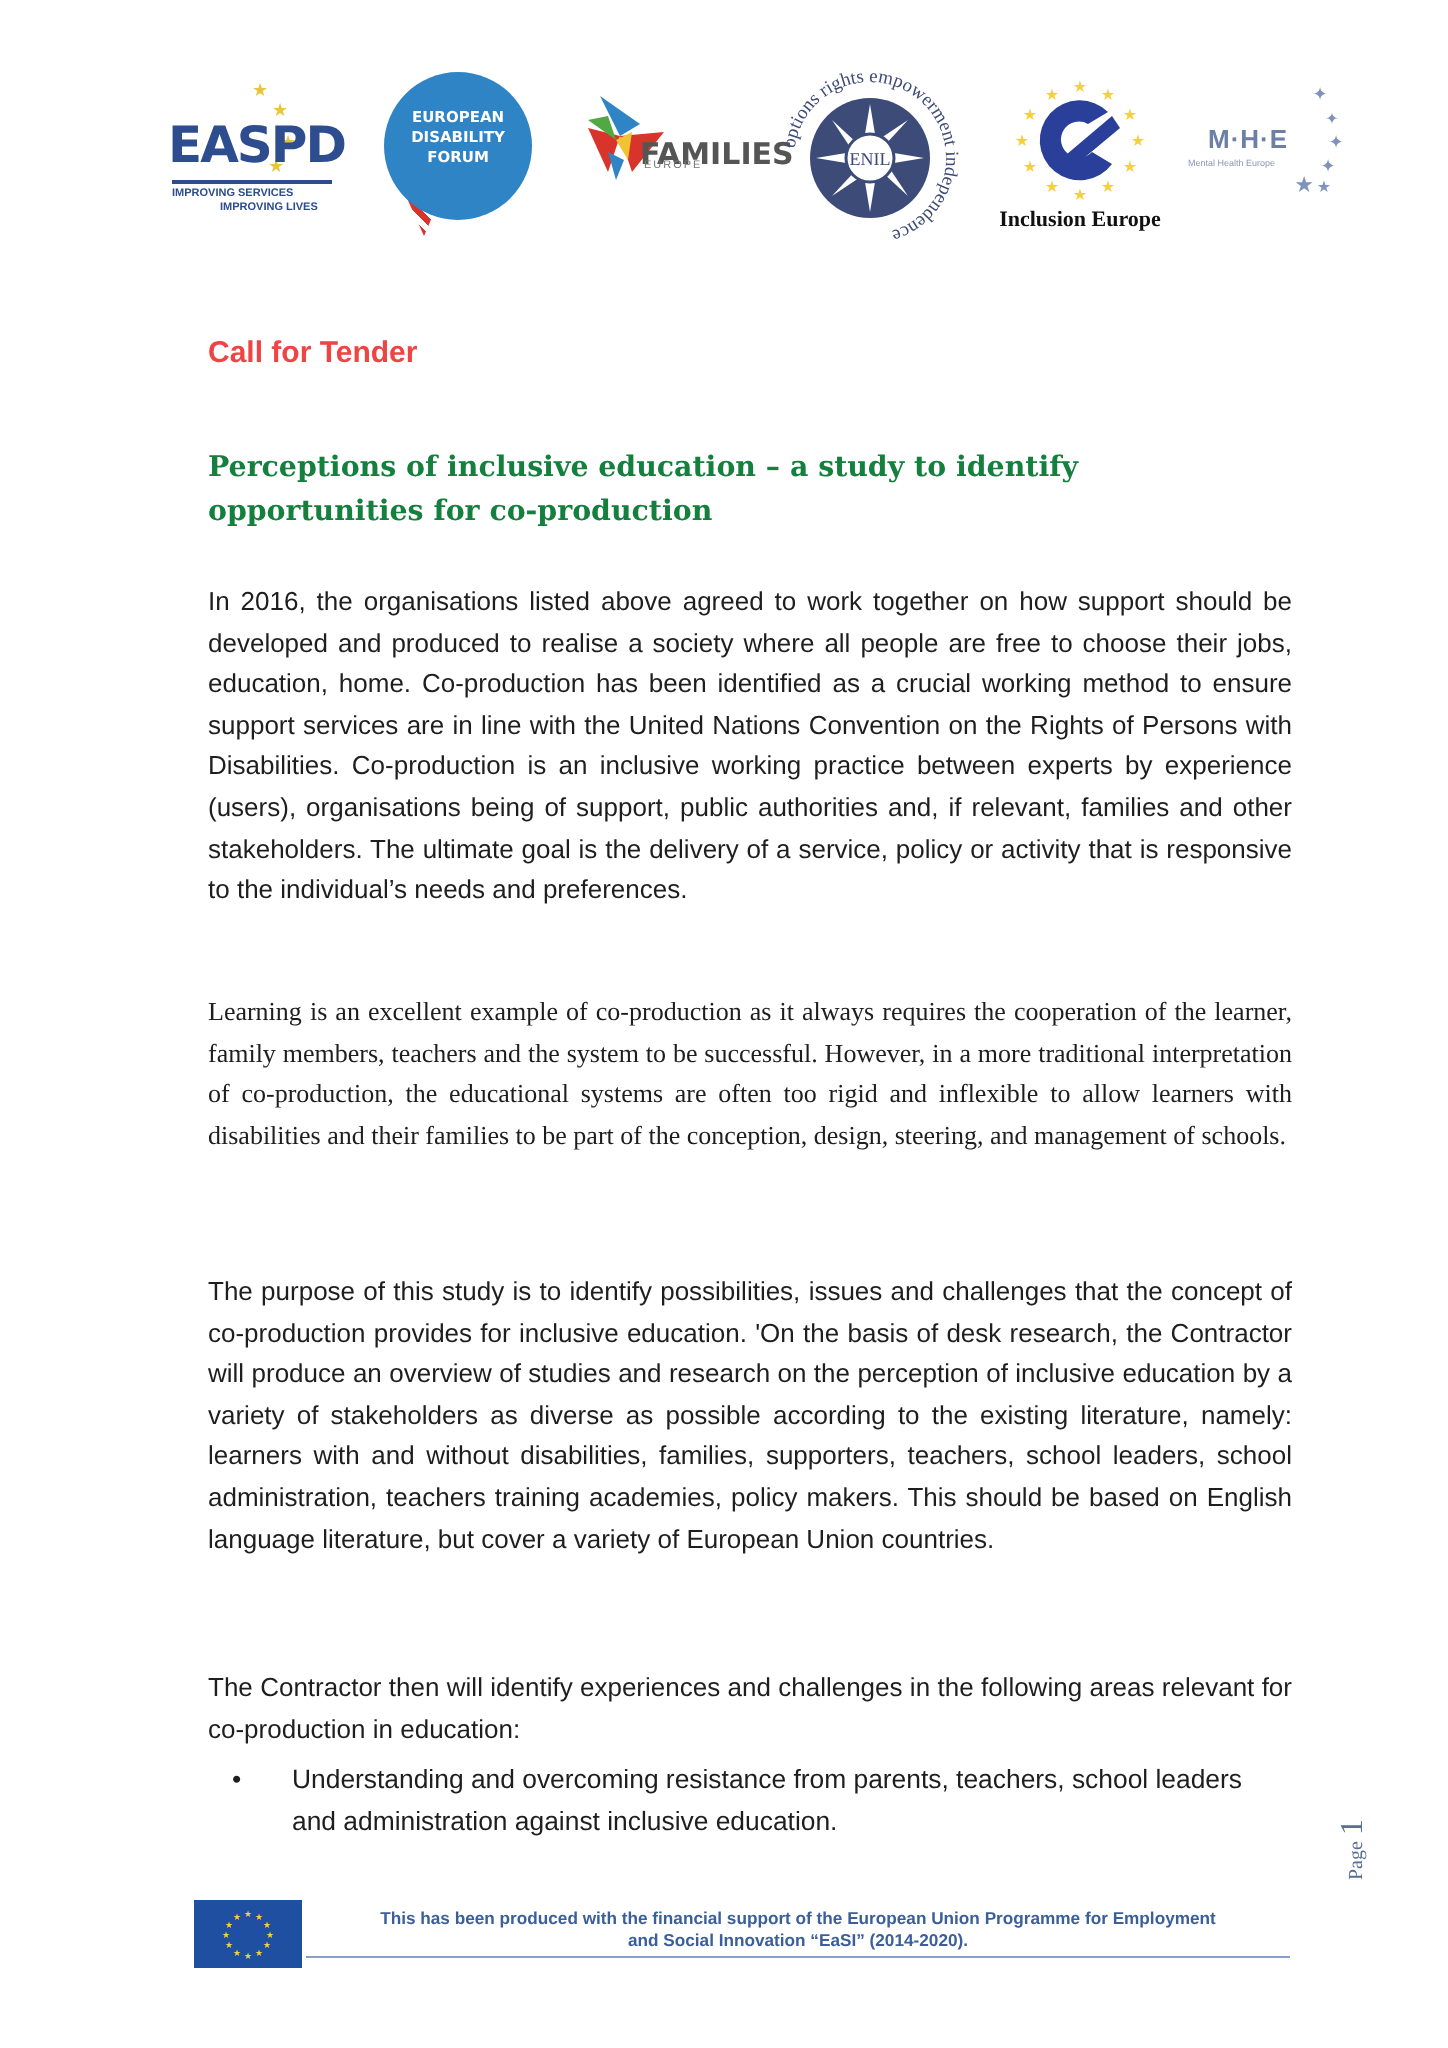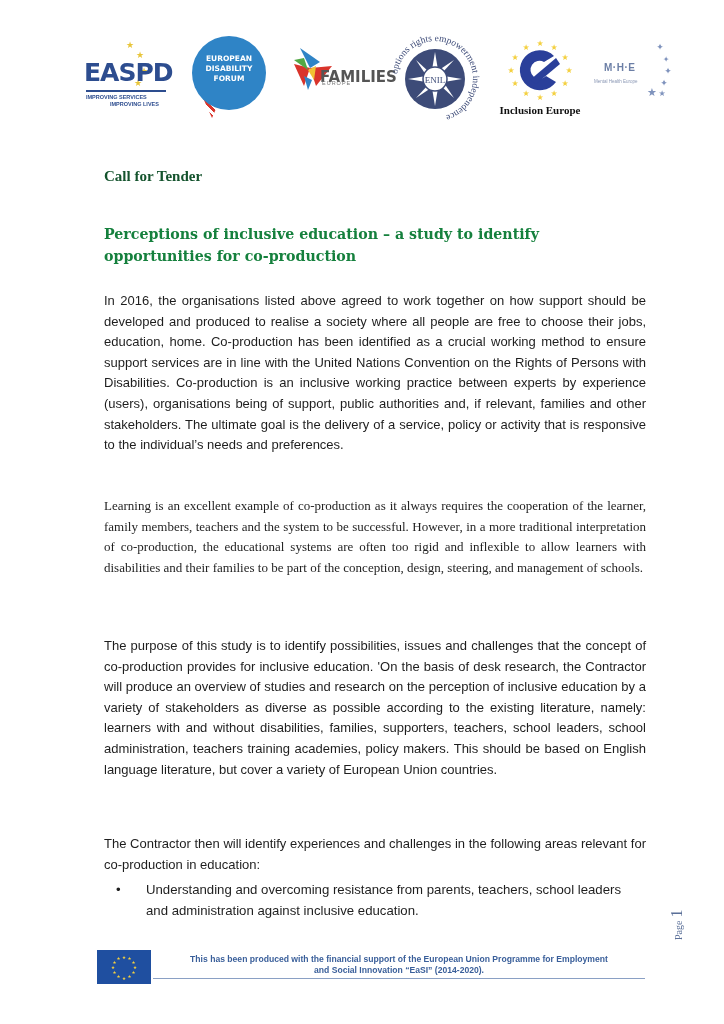--- a/index.html
+++ b/index.html
@@ -23,24 +23,24 @@
   .coface .shape { position: absolute; left: 0; top: 0; width: 48px; height: 46px; }
   .coface .fam { position: absolute; left: 30px; top: 22px; font-size: 15px; font-weight: bold; color: #555555; font-family: "DejaVu Sans", sans-serif; }
   .coface .eur { position: absolute; left: 32px; top: 34px; font-size: 5.5px; color: #777777; letter-spacing: 1px; }
   
   .enil { left: 310px; top: 0; width: 90px; height: 90px; }
   
   .inclusion { left: 410px; top: 2px; width: 100px; height: 88px; }
   .inclusion .lbl { position: absolute; left: -2px; top: 68px; width: 104px; text-align: center; font-family: "Liberation Serif", serif; font-weight: bold; font-size: 11px; color: #111111; }
   
   .mhe { left: 514px; top: 6px; width: 86px; height: 60px; }
-  .mhe .word { position: absolute; left: 10px; top: 22px; font-size: 10px; font-weight: bold; color: #6c7fa6; letter-spacing: 0.5px; }
+  .mhe .word { position: absolute; left: 10px; top: 22px; font-size: 13px; font-weight: bold; color: #6c7fa6; letter-spacing: 0.5px; }
   .mhe .sub { position: absolute; left: 0; top: 39px; font-size: 4.5px; color: #8a97b4; }
 
-  .title { position: absolute; left: 104px; top: 168px; font-family: Liberation Serif, serif; font-weight: bold; font-size: 15px; color: #14532d; }
+  .title { position: absolute; left: 104px; top: 168px; font-family: Liberation Sans, sans-serif; font-weight: bold; font-size: 15px; color: #ef4444; }
   .subtitle { position: absolute; left: 104px; top: 223px; width: 540px; font-family: "DejaVu Serif", serif; font-weight: bold; font-size: 14.2px; line-height: 22px; color: #15803d; }
 
   .para { position: absolute; left: 104px; width: 542px; font-family: "Liberation Sans", sans-serif; font-size: 13px; line-height: 20.6px; color: #1e1e1e; text-align: justify; }
   .p1 { top: 291px; }
   .p2 { top: 496px; font-family: Liberation Serif, serif; }
   .p3 { top: 636px; }
   .p4 { top: 834px; }
   .bullets { position: absolute; left: 104px; top: 880px; width: 542px; margin: 0; padding: 0; list-style: none; font-size: 13.2px; line-height: 20.6px; color: #1e1e1e; }
   .bullets li { position: relative; padding-left: 42px; }
   .bullets .dot { position: absolute; left: 12px; top: 0; }

